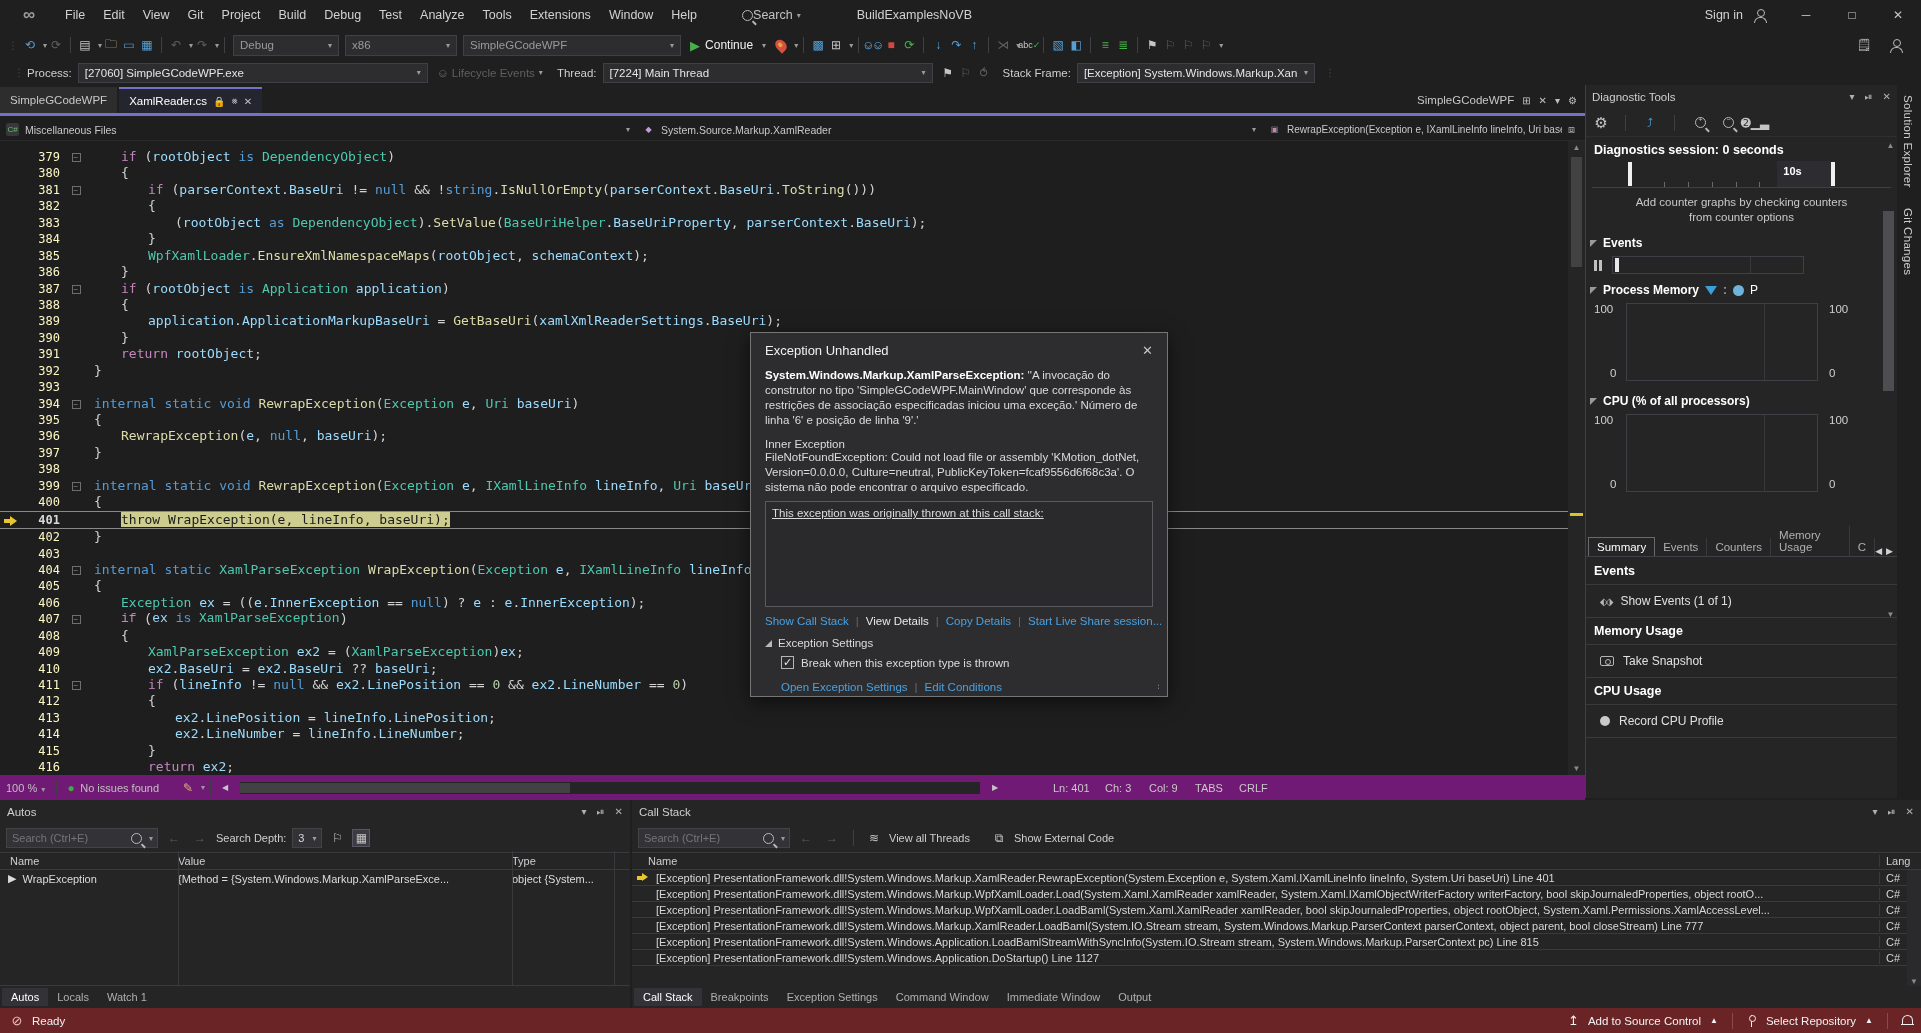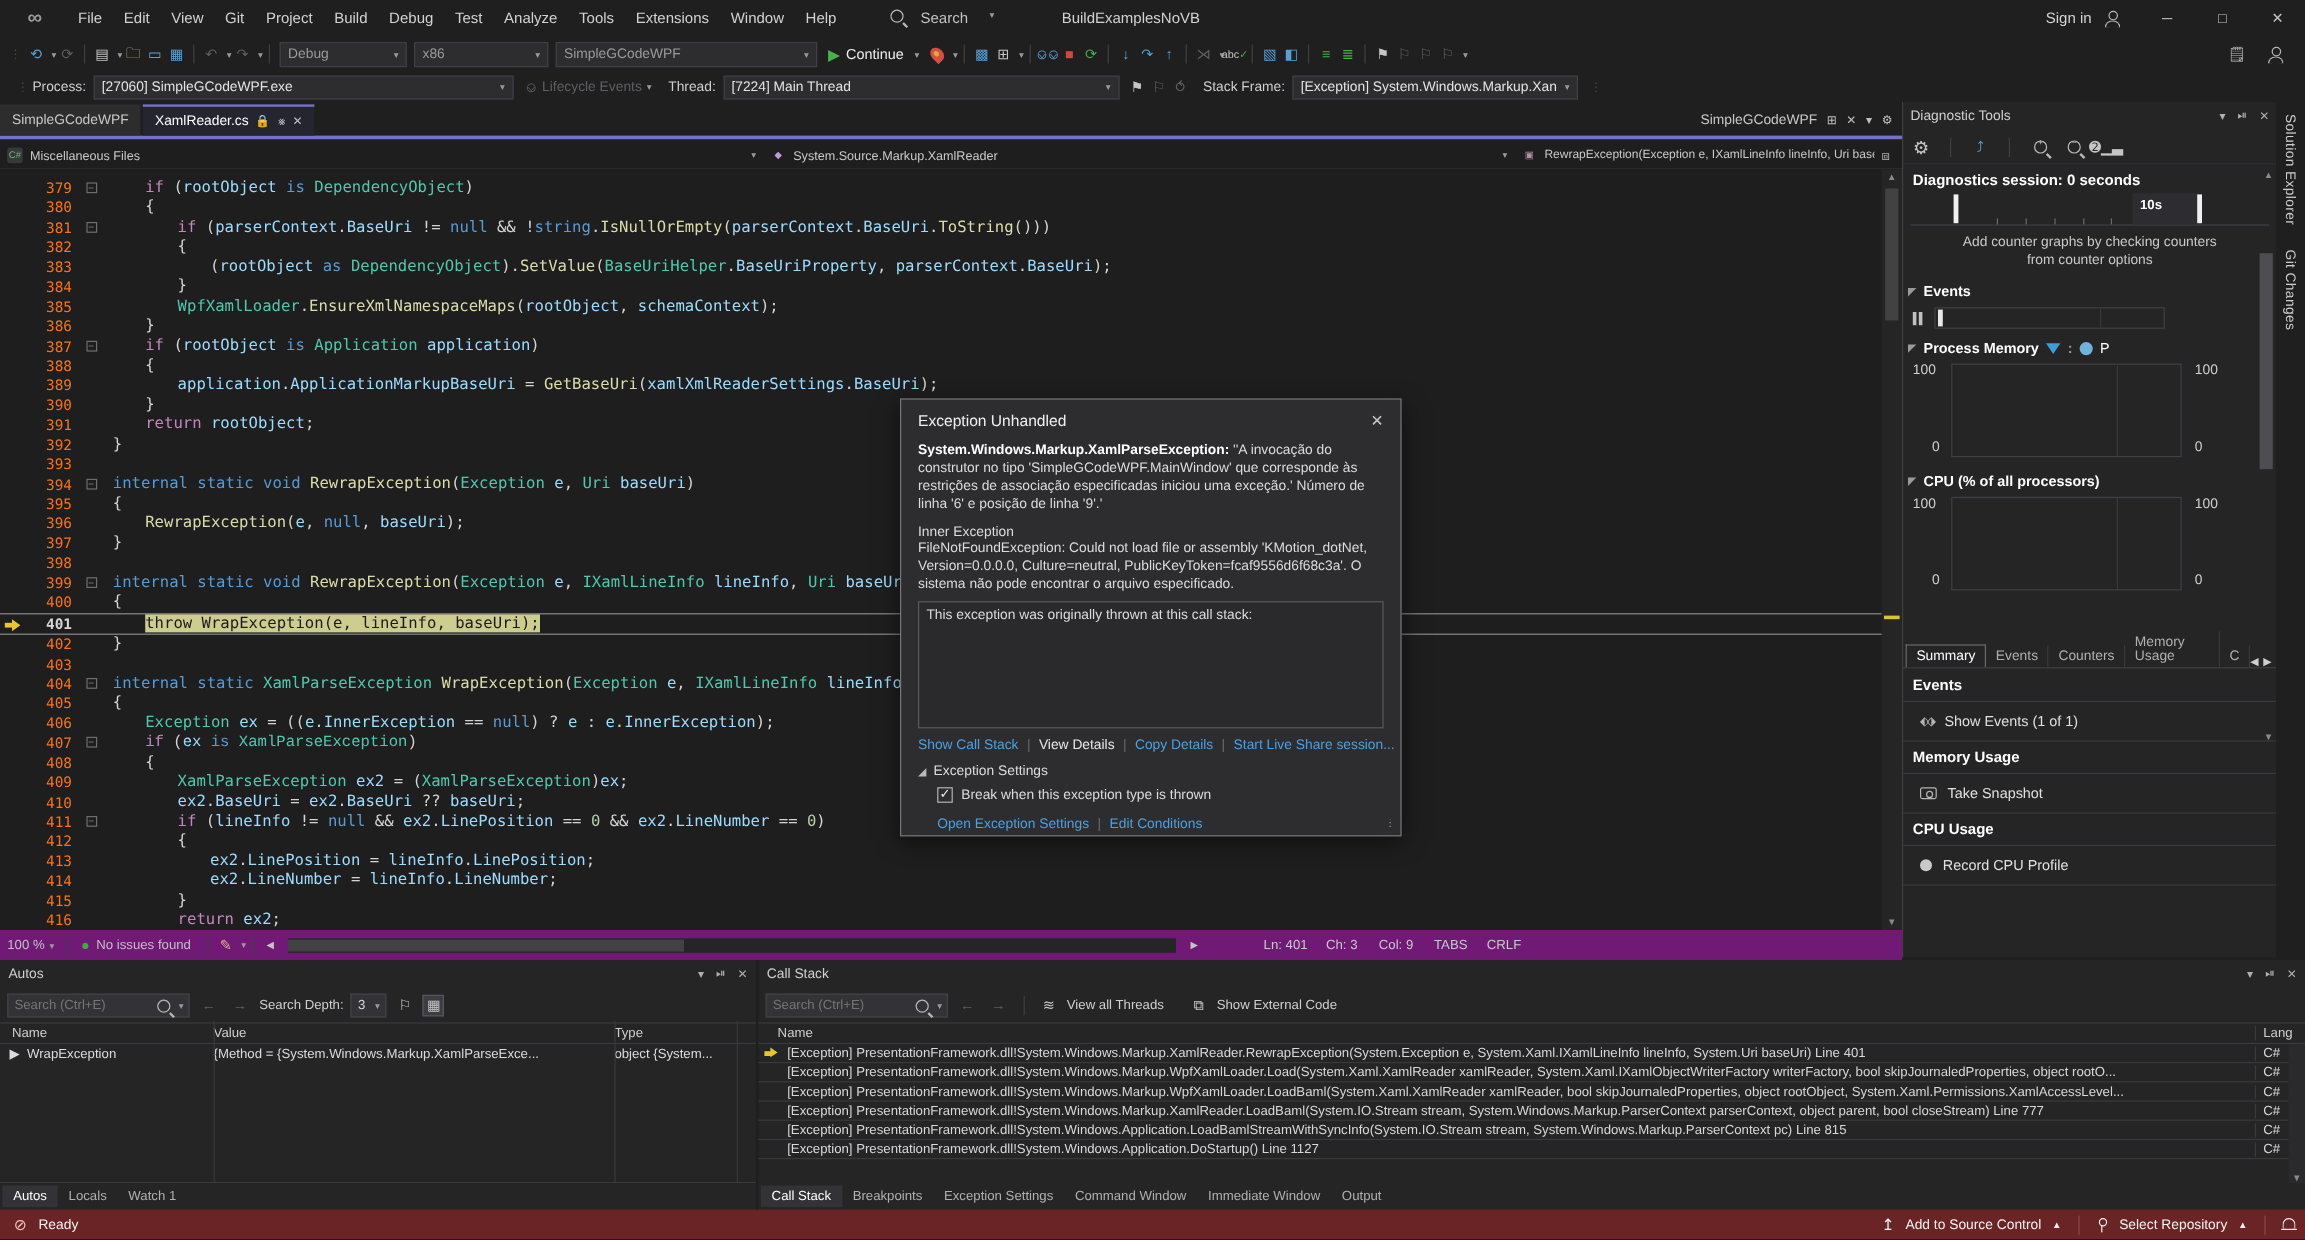--- a/index.html
+++ b/index.html
@@ -12,21 +12,21 @@
   .abs { position:absolute; }
   .row { display:flex; align-items:center; }
   .sep { width:1px; height:16px; background:#3f3f46; margin:0 5px; flex:none; }
   .dd { color:#9a9a9a; font-size:8px; margin-left:4px; }
   .ico { display:inline-flex; align-items:center; justify-content:center; width:18px; height:18px; font-size:12px; color:#c5c5c5; flex:none; }
 
   
   #titlebar { left:0; top:0; width:1921px; height:30px; background:#1f1f1f; display:flex; align-items:center; font-size:12.5px; }
   #vs-logo { width:34px; height:20px; margin:0 10px 0 12px; display:flex; align-items:center; justify-content:center; color:#9b9b9b; font-size:17px; font-weight:bold; }
   .menu-item { padding:4px 9px; color:#d2d2d2; cursor:default; }
-  #tb-search { display:flex; align-items:flex-start; margin-left:36px; color:#c2c2c2; gap:14px; }
+  #tb-search { display:flex; align-items:center; margin-left:36px; color:#c2c2c2; gap:0; }
   #solution-name { margin-left:56px; color:#d2d2d2; }
   #win-right { margin-left:auto; display:flex; align-items:center; height:30px; }
   #sign-in { color:#d2d2d2; margin-right:8px; }
   .win-btn { width:46px; height:30px; display:flex; align-items:center; justify-content:center; color:#c5c5c5; font-size:12px; }
   .i-mag { width:11px; height:11px; border:1.5px solid #b9b9b9; border-radius:50%; position:relative; display:inline-block; }
   .i-mag::after { content:""; position:absolute; width:5px; height:1.5px; background:#b9b9b9; transform:rotate(45deg); left:9px; top:11px; }
   .i-person { width:13px; height:13px; position:relative; display:inline-block; }
   .i-person::before { content:""; position:absolute; width:6px; height:6px; border:1.2px solid #b9b9b9; border-radius:50%; left:3px; top:0; }
   .i-person::after { content:""; position:absolute; width:11px; height:5px; border:1.2px solid #b9b9b9; border-bottom:none; border-radius:6px 6px 0 0; left:0; top:8px; }
 
@@ -53,21 +53,21 @@
 
   
   #breadcrumb { left:0; top:119px; width:1585px; height:22px; background:#1e1e1e; border-bottom:1px solid #2a2a2a; display:flex; font-size:10.5px; color:#c9c9c9; }
   .bc-sec { display:flex; align-items:center; padding:0 6px; gap:6px; overflow:hidden; white-space:nowrap; }
   .bc-ic { width:13px; height:13px; flex:none; display:flex; align-items:center; justify-content:center; font-size:8px; border-radius:2px; }
 
   
   #editor { left:0; top:141px; width:1585px; height:634px; background:#1e1e1e; overflow:hidden; }
   #code-lines { position:absolute; left:0; top:8px; width:100%; font-family:"DejaVu Sans Mono", monospace; }
   .cl { height:16.45px; line-height:16.45px; display:flex; white-space:pre; }
-  .ln { width:64px; text-align:right; color:#f97316; font-size:12px; flex:none; padding-right:4px; }
+  .ln { width:64px; text-align:right; color:#fef9c3; font-size:12px; flex:none; padding-right:4px; }
   .fold { width:24px; flex:none; text-align:center; color:#7d7d7d; font-size:9px; position:relative; }
   .fbox { display:inline-block; width:9px; height:9px; border:1px solid #6e6e6e; line-height:7px; font-size:8px; margin-top:3px; background:#1e1e1e; }
   .ct { font-size:13px; }
   .tk-k{color:#C586C0} .tk-b{color:#569CD6} .tk-t{color:#4EC9B0} .tk-m{color:#DCDCAA}
   .tk-v{color:#9CDCFE} .tk-p{color:#D4D4D4} .tk-n{color:#B5CEA8}
   .cl.cur { border-top:1px solid #8a8a8a; border-bottom:1px solid #8a8a8a; height:18.45px; }
   .cl.cur .hlseg { background:#CDCD90; }
   .cl.cur .hlseg span { color:#1b1b1b; }
   .cl.cur .ln { color:#d8d8d8; font-weight:bold; }
   #cur-arrow { left:4px; top:516px; width:14px; height:10px; }
@@ -86,21 +86,21 @@
 
   
   #exc-dialog { left:750px; top:332px; width:418px; height:365px; background:#2d2d30; border:1px solid #767676; box-shadow:0 5px 18px rgba(0,0,0,.55); z-index:20; font-size:11.5px; color:#dcdcdc; padding:10px 14px; }
   #dlg-title-row { display:flex; align-items:center; margin-bottom:10px; }
   #dlg-title { font-size:13px; color:#f0f0f0; }
   #dlg-close { margin-left:auto; color:#c5c5c5; font-size:13px; }
   #dlg-msg { line-height:15px; margin-bottom:10px; }
   #dlg-msg b { color:#ffffff; }
   #dlg-inner-label { margin-top:8px; }
   #dlg-inner-text { line-height:15px; }
-  #dlg-note-box { border:1px solid #5a5a5e; background:#2a2a2d; height:106px; margin-top:6px; padding:4px 6px; line-height:14px; }
+  #dlg-note-box { border:1px solid #5a5a5e; background:#2a2a2d; height:106px; margin-top:6px; padding:4px 6px; line-height:14px;text-decoration:underline; }
   .dlg-links { display:flex; align-items:center; margin-top:8px; flex-wrap:nowrap; }
   .dlg-link { color:#4aa0e0; white-space:nowrap; }
   .dlg-link.plain { color:#e8e8e8; }
   .dlg-pipe { color:#6a6a6e; margin:0 7px; }
   #dlg-exp-row { display:flex; align-items:center; gap:6px; margin-top:10px; }
   .tri-exp { width:0; height:0; border-left:7px solid transparent; border-bottom:7px solid #b8b8b8; }
   #dlg-check-row { display:flex; align-items:center; gap:7px; margin:7px 0 0 16px; }
   .chk { width:13px; height:13px; border:1px solid #b5b5b5; background:#2d2d30; color:#e8e8e8; font-size:11px; line-height:11px; text-align:center; }
   #dlg-bottom-links { margin:12px 0 0 16px; }
   #dlg-grip { position:absolute; right:3px; bottom:3px; width:10px; height:10px; color:#9a9a9a; font-size:9px; letter-spacing:1px; line-height:5px; overflow:hidden; }

